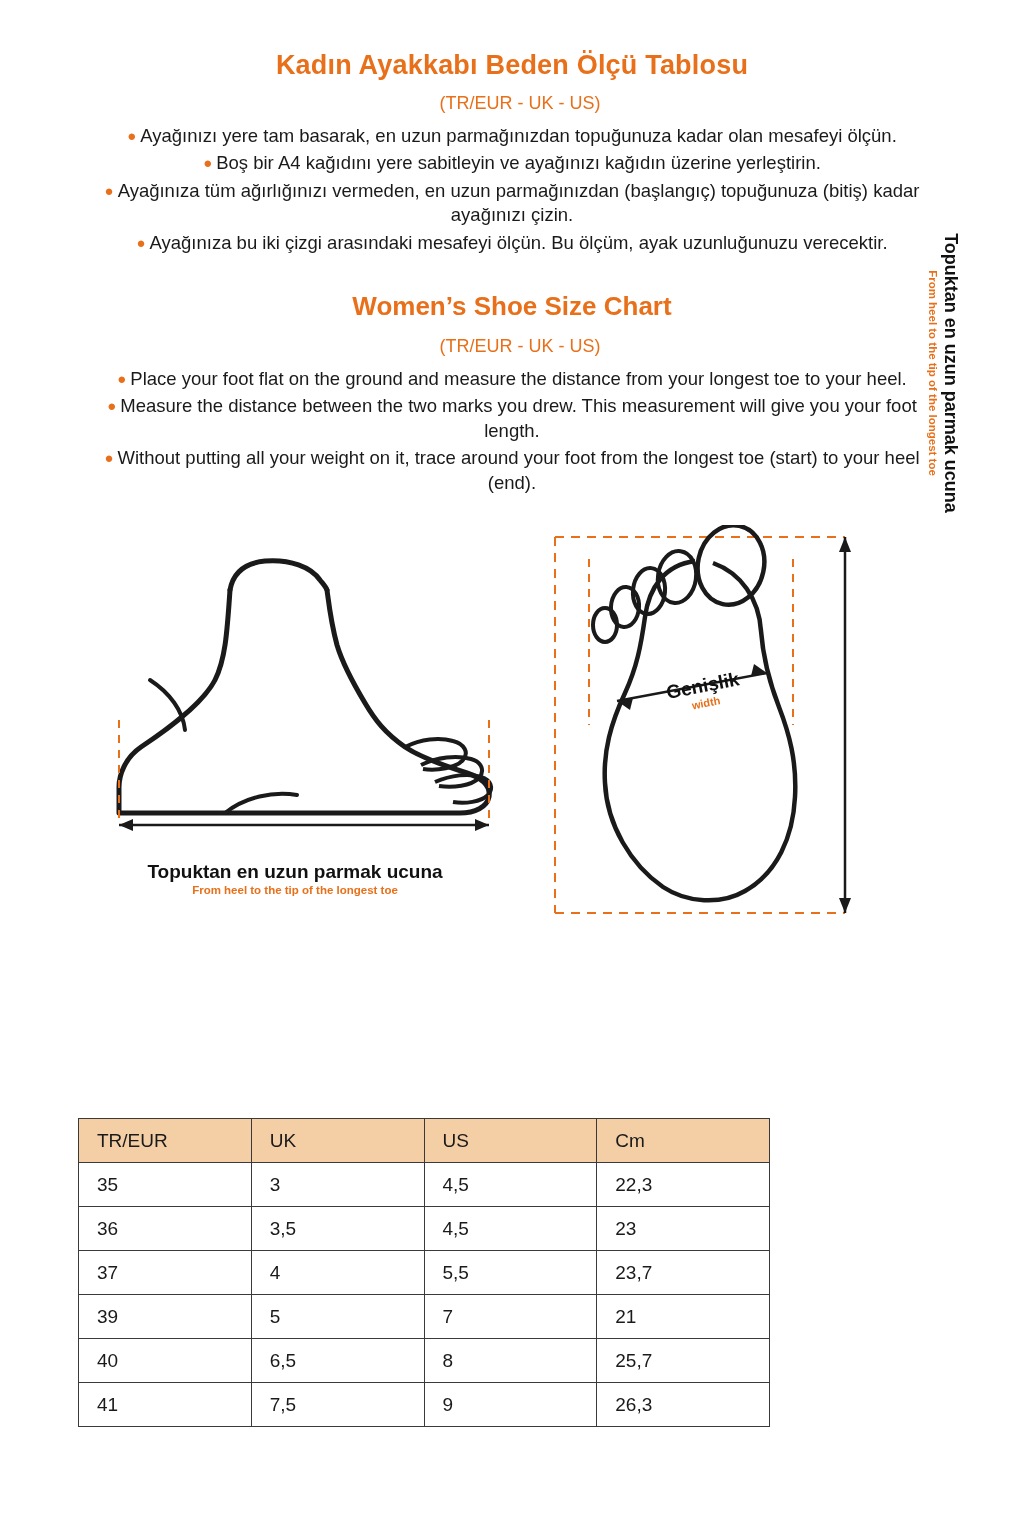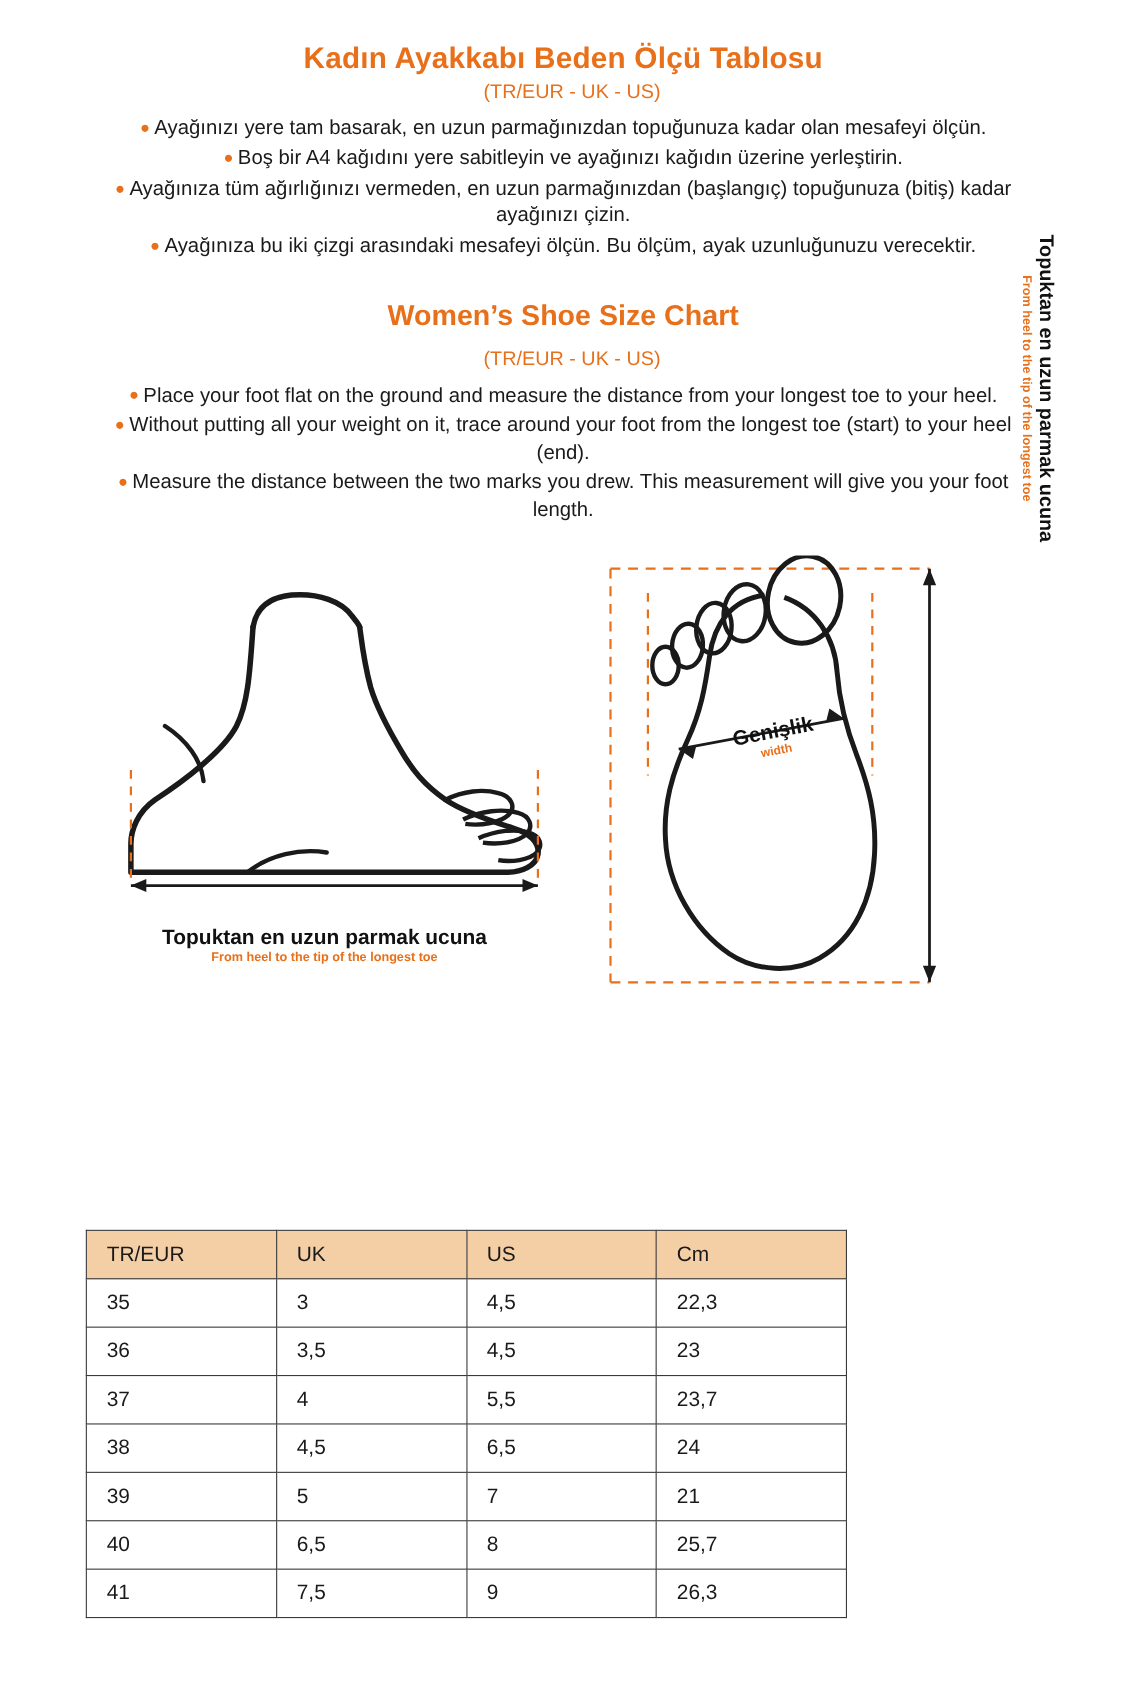--- a/index.html
+++ b/index.html
@@ -15,21 +15,21 @@
     width: 1024px; height: 1536px;
     overflow: hidden;
   }
 
   
   .title {
     text-align: center;
     color: #e8701a;
     font-size: 27px;
     font-weight: bold;
-    margin: 0;
+    margin: 12px;
     padding-top: 38px;
     letter-spacing: 0.2px;
   }
   .subtitle {
     text-align: center;
     color: #e8701a;
     font-size: 18px;
     margin: 4px 0 0 16px;
   }
   .title2 {
@@ -144,22 +144,22 @@
     <li><span class="dot">●</span><span>Boş bir A4 kağıdını yere sabitleyin ve ayağınızı kağıdın üzerine yerleştirin.</span></li>
     <li><span class="dot">●</span><span>Ayağınıza tüm ağırlığınızı vermeden, en uzun parmağınızdan (başlangıç) topuğunuza (bitiş) kadar ayağınızı çizin.</span></li>
     <li><span class="dot">●</span><span>Ayağınıza bu iki çizgi arasındaki mesafeyi ölçün. Bu ölçüm, ayak uzunluğunuzu verecektir.</span></li>
   </ul>
 
   <h2 class="title2">Women’s Shoe Size Chart</h2>
   <div class="subtitle">(TR/EUR - UK - US)</div>
 
   <ul class="bullets">
     <li><span class="dot">●</span><span>Place your foot flat on the ground and measure the distance from your longest toe to your heel.</span></li>
+    <li><span class="dot">●</span><span>Measure the distance between the two marks you drew. This measurement will give you your foot length.</span></li>
     <li><span class="dot">●</span><span>Without putting all your weight on it, trace around your foot from the longest toe (start) to your heel (end).</span></li>
-    <li><span class="dot">●</span><span>Measure the distance between the two marks you drew. This measurement will give you your foot length.</span></li>
   </ul>
 
   <div class="figures">
 
     <div class="fig-left">
       <svg width="440" height="330" viewBox="0 0 440 330">
 
         <path d="M155 65 C152 110 150 135 140 155 C128 178 92 205 66 222 C50 233 44 250 44 262
                  L44 288 L385 288 C400 288 412 282 414 272 C416 260 405 252 392 248
                  C370 241 345 232 330 222 C310 208 300 195 290 178
@@ -254,26 +254,20 @@
           <td>4,5</td>
           <td>23</td>
         </tr>
         <tr>
           <td>37</td>
           <td>4</td>
           <td>5,5</td>
           <td>23,7</td>
         </tr>
         <tr>
-          <td>38</td>
-          <td>4,5</td>
-          <td>6,5</td>
-          <td>24</td>
-        </tr>
-        <tr>
           <td>39</td>
           <td>5</td>
           <td>7</td>
           <td>21</td>
         </tr>
         <tr>
           <td>40</td>
           <td>6,5</td>
           <td>8</td>
           <td>25,7</td>

